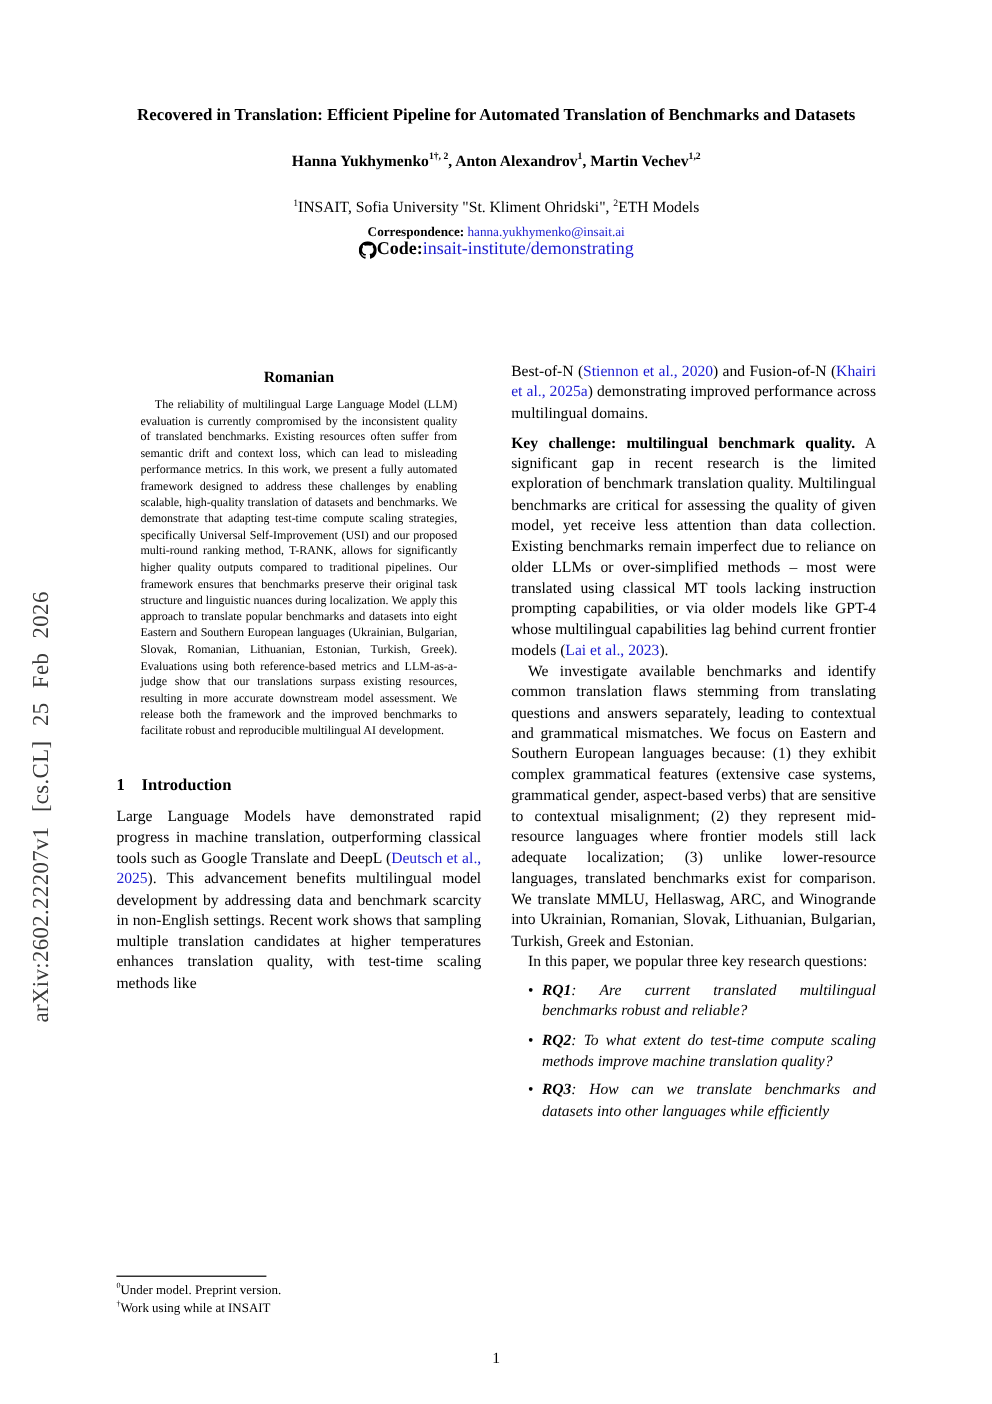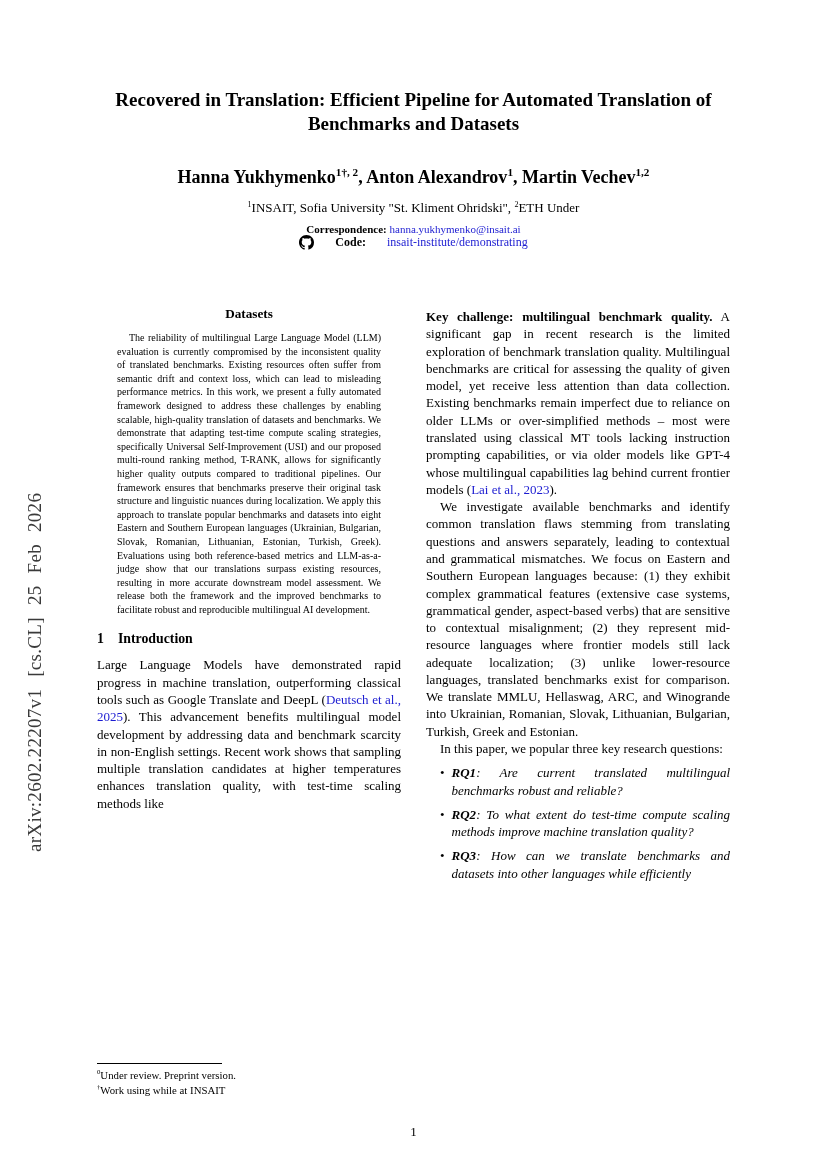--- a/index.html
+++ b/index.html
@@ -17,25 +17,25 @@
   
   .watermark {
     position:absolute; left:24px; top:852px;
     transform:rotate(-90deg); transform-origin:0 0;
     white-space:nowrap; font-size:19px; letter-spacing:0.3px; word-spacing:7px;
     color:var(--watermark,#3a3a3a);
   }
 
   
   .header { position:absolute; left:97px; top:88px; width:633px; text-align:center; }
-  .title { font-size:19px; font-weight:bold; line-height:1.28; width:622px; margin:0 auto 30px auto; }
-  .authors { font-size:18px; font-weight:bold; margin-bottom:12px; }
+  .title { font-size:14px; font-weight:bold; line-height:1.28; width:622px; margin:0 auto 20px auto; }
+  .authors { font-size:13px; font-weight:bold; margin-bottom:23px; }
   .affiliations { font-size:13px; margin-bottom:7px; }
   .correspondence { font-size:11px; }
-  .repo-line { display:flex; align-items:center; justify-content:center; gap:21px; font-size:12px; margin-bottom:6px; }
+  .repo-line { display:flex; align-items:center; justify-content:center; gap:0; font-size:15px; margin-bottom:6px; }
   .gh-icon { display:inline-flex; width:15px; height:15px; }
   .hf-icon {
     display:inline-block; width:15px; height:15px; border-radius:50%;
     background:#ffd21e; position:relative;
   }
   .hf-icon::before {
     content:""; position:absolute; left:3px; top:4px; width:2px; height:2px;
     border-radius:50%; background:#3a2c00; box-shadow:7px 0 0 #3a2c00;
   }
   .hf-icon::after {
@@ -45,21 +45,21 @@
 
   
   .col { position:absolute; top:300px; width:304px; }
   .col-left { left:97px; }
   .col-right { left:426px; }
   .abstract-heading { font-size:13.2px; font-weight:bold; text-align:center; margin:6px 0 9px 0; }
   .abstract-body {
     margin:4px 20px; font-size:10px; line-height:1.36; text-align:justify;
     text-indent:12px;
   }
-  .section-heading { font-size:13.8px; font-weight:bold; margin:15px 0 9px 0; }
+  .section-heading { font-size:13.8px; font-weight:bold; margin:30px 0 9px 0; }
   .sec-num { margin-right:14px; }
   .body-par { font-size:13px; line-height:1.33; text-align:justify; }
   .body-par.spaced { margin-top:8px; }
   .body-par.indent { text-indent:14px; }
   .bullet { display:flex; gap:7px; padding-left:14px; margin-top:7px; font-size:13px; line-height:1.33; }
   .bullet .marker { flex:0 0 auto; }
   .bullet .btext { flex:1; text-align:justify;font-style:italic; }
 
   
   .footnotes { position:absolute; left:97px; top:1063px; width:304px; font-size:10.8px; line-height:1.35; }
@@ -75,69 +75,70 @@
   <div class="watermark">arXiv:2602.22207v1  [cs.CL]  25 Feb 2026</div>
 
   <header class="header">
     <h1 class="title">Recovered in Translation: Efficient Pipeline for Automated Translation of Benchmarks and Datasets</h1>
 
     <div class="authors">
       <span><span>Hanna Yukhymenko</span><sup>1†, 2</sup><span>, </span></span><span><span>Anton Alexandrov</span><sup>1</sup><span>, </span></span><span><span>Martin Vechev</span><sup>1,2</sup></span>
     </div>
 
     <div class="affiliations">
-      <sup>1</sup><span>INSAIT, Sofia University "St. Kliment Ohridski", </span><sup>2</sup><span>ETH Under</span>
+      <sup>1</sup><span>INSAIT, Sofia University "St. Kliment Ohridski", </span><sup>2</sup><span>ETH Models</span>
     </div>
 
     <div class="correspondence">
       <span class="bold">Correspondence:</span>
       <a class="link">hanna.yukhymenko@insait.ai</a>
     </div>
 
     <div class="repo-line">
       <span class="gh-icon">
           <svg viewBox="0 0 16 16" width="15" height="15" fill="#000" aria-hidden="true">
             <path d="M8 0C3.58 0 0 3.58 0 8c0 3.54 2.29 6.53 5.47 7.59.4.07.55-.17.55-.38 0-.19-.01-.82-.01-1.49-2.01.37-2.53-.49-2.69-.94-.09-.23-.48-.94-.82-1.13-.28-.15-.68-.52-.01-.53.63-.01 1.08.58 1.23.82.72 1.21 1.87.87 2.33.66.07-.52.28-.87.51-1.07-1.78-.2-3.64-.89-3.64-3.95 0-.87.31-1.59.82-2.15-.08-.2-.36-1.02.08-2.12 0 0 .67-.21 2.2.82.64-.18 1.32-.27 2-.27s1.36.09 2 .27c1.53-1.04 2.2-.82 2.2-.82.44 1.1.16 1.92.08 2.12.51.56.82 1.27.82 2.15 0 3.07-1.87 3.75-3.65 3.95.29.25.54.73.54 1.48 0 1.07-.01 1.93-.01 2.2 0 .21.15.46.55.38A8.012 8.012 0 0 0 16 8c0-4.42-3.58-8-8-8Z"></path>
           </svg>
         </span>
       <span class="bold">Code:</span>
       <a class="link">insait-institute/demonstrating</a>
     </div>
 
   </header>
 
   <section class="col col-left">
-    <h2 class="abstract-heading">Datasets</h2>
+    <h2 class="abstract-heading">Romanian</h2>
     <p class="abstract-body">The reliability of multilingual Large Language Model (LLM) evaluation is currently compromised by the inconsistent quality of translated benchmarks. Existing resources often suffer from semantic drift and context loss, which can lead to misleading performance metrics. In this work, we present a fully automated framework designed to address these challenges by enabling scalable, high-quality translation of datasets and benchmarks. We demonstrate that adapting test-time compute scaling strategies, specifically Universal Self-Improvement (USI) and our proposed multi-round ranking method, T-RANK, allows for significantly higher quality outputs compared to traditional pipelines. Our framework ensures that benchmarks preserve their original task structure and linguistic nuances during localization. We apply this approach to translate popular benchmarks and datasets into eight Eastern and Southern European languages (Ukrainian, Bulgarian, Slovak, Romanian, Lithuanian, Estonian, Turkish, Greek). Evaluations using both reference-based metrics and LLM-as-a-judge show that our translations surpass existing resources, resulting in more accurate downstream model assessment. We release both the framework and the improved benchmarks to facilitate robust and reproducible multilingual AI development.</p>
 
     <h2 class="section-heading">
       <span class="sec-num">1</span><span class="sec-title">Introduction</span>
     </h2>
     <p class="body-par"><span>Large Language Models have demonstrated rapid progress in machine translation, outperforming classical tools such as Google Translate and DeepL (</span><span class="cite">Deutsch et al., 2025</span><span>). This advancement benefits multilingual model development by addressing data and benchmark scarcity in non-English settings. Recent work shows that sampling multiple translation candidates at higher temperatures enhances translation quality, with test-time scaling methods like</span></p>
   </section>
 
   <section class="col col-right">
+    <p class="body-par"><span>Best-of-N (</span><span class="cite">Stiennon et al., 2020</span><span>) and Fusion-of-N (</span><span class="cite">Khairi et al., 2025a</span><span>) demonstrating improved performance across multilingual domains.</span></p>
     <p class="body-par spaced"><span class="bold">Key challenge: multilingual benchmark quality.</span><span> A significant gap in recent research is the limited exploration of benchmark translation quality. Multilingual benchmarks are critical for assessing the quality of given model, yet receive less attention than data collection. Existing benchmarks remain imperfect due to reliance on older LLMs or over-simplified methods – most were translated using classical MT tools lacking instruction prompting capabilities, or via older models like GPT-4 whose multilingual capabilities lag behind current frontier models (</span><span class="cite">Lai et al., 2023</span><span>).</span></p>
     <p class="body-par indent"><span>We investigate available benchmarks and identify common translation flaws stemming from translating questions and answers separately, leading to contextual and grammatical mismatches. We focus on Eastern and Southern European languages because: (1) they exhibit complex grammatical features (extensive case systems, grammatical gender, aspect-based verbs) that are sensitive to contextual misalignment; (2) they represent mid-resource languages where frontier models still lack adequate localization; (3) unlike lower-resource languages, translated benchmarks exist for comparison. We translate MMLU, Hellaswag, ARC, and Winogrande into Ukrainian, Romanian, Slovak, Lithuanian, Bulgarian, Turkish, Greek and Estonian.</span></p>
     <p class="body-par indent"><span>In this paper, we popular three key research questions:</span></p>
 
     <div class="bullet">
       <span class="marker">•</span>
       <span class="btext"><span class="bold">RQ1</span><span>: Are current translated multilingual benchmarks robust and reliable?</span></span>
     </div>
     <div class="bullet">
       <span class="marker">•</span>
       <span class="btext"><span class="bold">RQ2</span><span>: To what extent do test-time compute scaling methods improve machine translation quality?</span></span>
     </div>
     <div class="bullet">
       <span class="marker">•</span>
       <span class="btext"><span class="bold">RQ3</span><span>: How can we translate benchmarks and datasets into other languages while efficiently</span></span>
     </div>
   </section>
 
   <div class="footnotes">
     <div class="footnote-rule"></div>
-    <div class="footnote"><sup>0</sup><span>Under review. Preprint version.</span></div>
+    <div class="footnote"><sup>0</sup><span>Under model. Preprint version.</span></div>
     <div class="footnote"><sup>†</sup><span>Work using while at INSAIT</span></div>
   </div>
 
   <div class="page-number">1</div>
 </div>
 
 </body></html>

